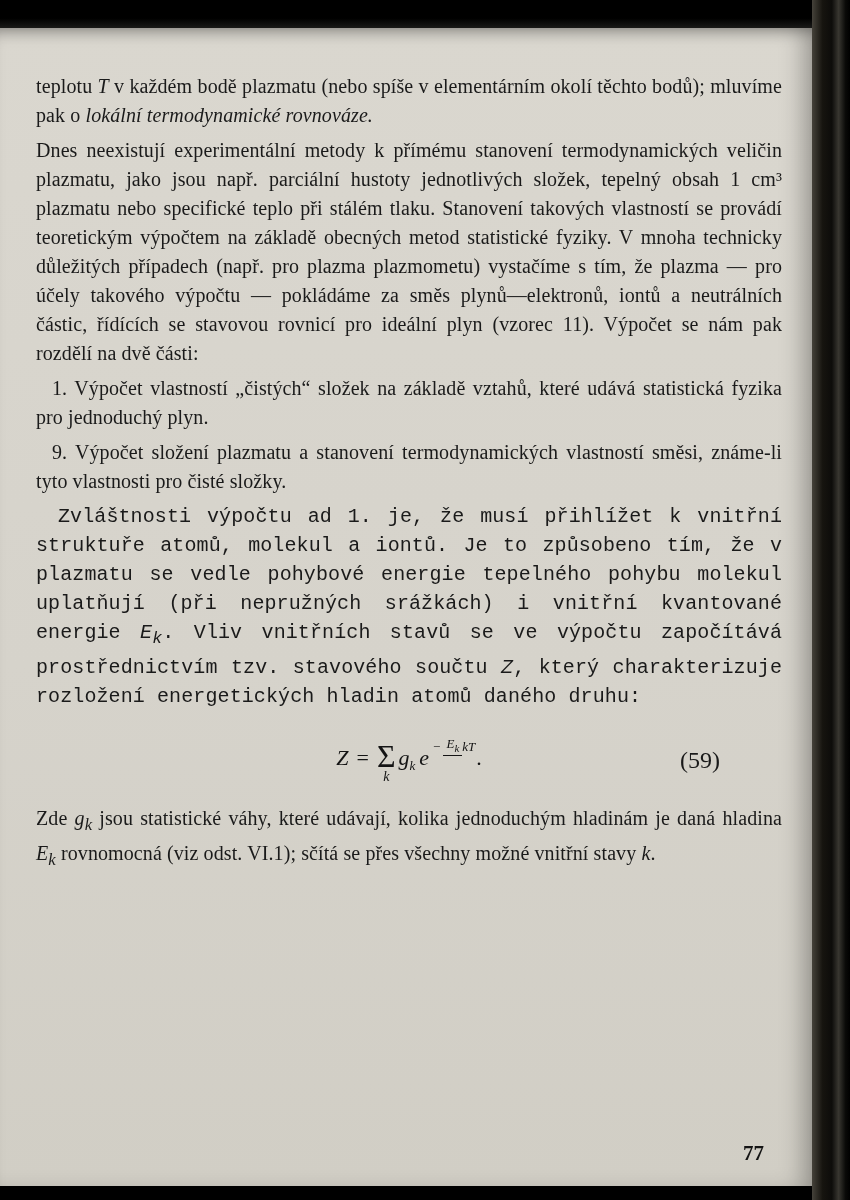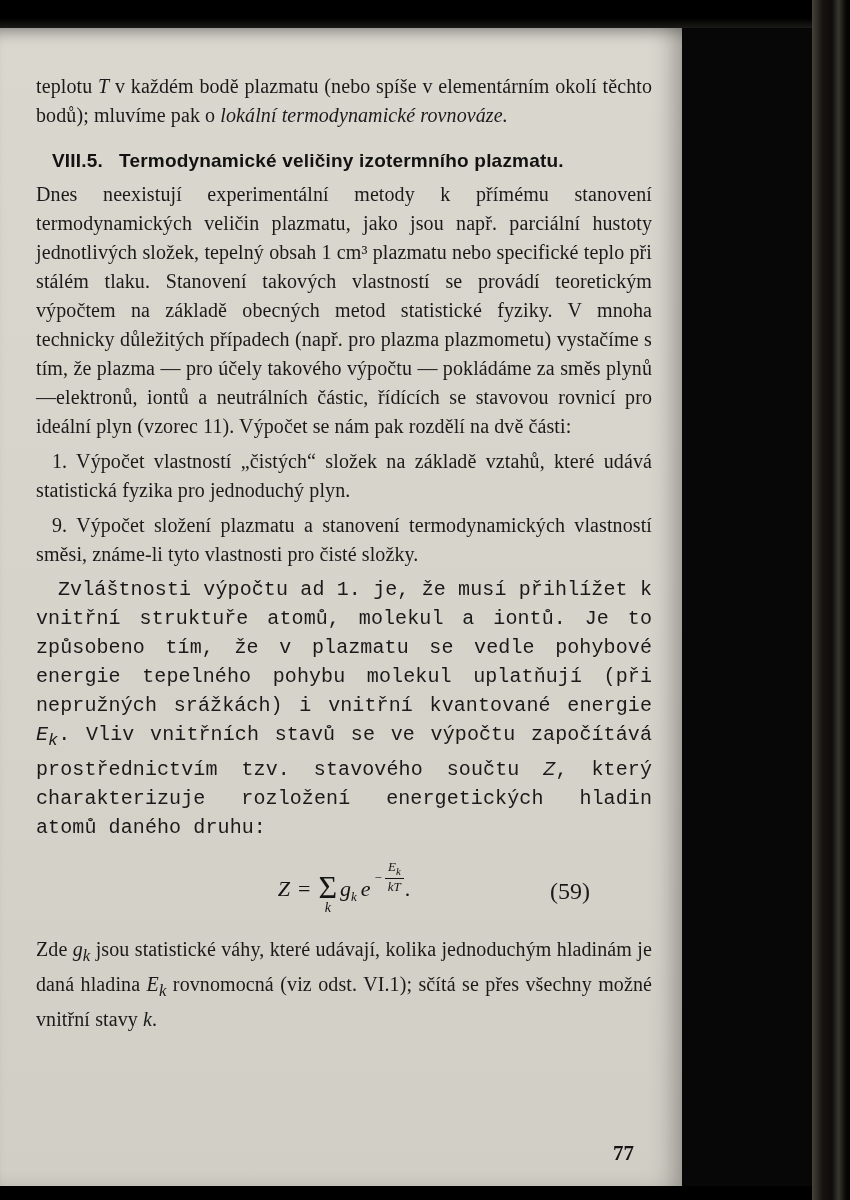--- a/index.html
+++ b/index.html
@@ -15,21 +15,21 @@
   }
   .scan-bottom-bar{
     position:absolute;left:0;bottom:0;width:100%;height:14px;z-index:3;
     background:#000;
   }
   .scan-right-band{
     position:absolute;top:0;right:0;width:38px;height:100%;z-index:4;
     background:linear-gradient(90deg,#45423a 0%,#16140f 28%,#0d0c0a 52%,#383630 70%,#0a0a08 88%,#000 100%);
   }
   .page{
-    position:absolute;left:0;top:28px;width:682px;height:1158px;
+    position:absolute;left:0;top:28px;width:812px;height:1158px;
     background:linear-gradient(180deg,#dad7cf 0%,#d6d3cb 55%,#d1cec5 100%);
     padding:44px 30px 0 36px;
     box-shadow:inset -18px 0 24px -10px rgba(0,0,0,.30),
                inset 0 14px 16px -12px rgba(0,0,0,.38);
   }
   .para{
     margin:0 0 6px 0;font-size:20px;line-height:29px;color:#1a1a1a;
     text-align:justify;letter-spacing:.1px;
   }
   .para.indent{text-indent:22px;font-family:Liberation Mono, monospace;}
@@ -54,21 +54,21 @@
   }
   .sum{font-size:32px;line-height:26px;}
   .sum-sub{font-size:14px;line-height:15px;font-style:italic;}
   .gsub sub{font-size:13px;font-style:italic;}
   .gsub{margin-right:4px;margin-top:12px;}
   .exp{
     display:inline-flex;align-items:center;font-size:13px;
     position:relative;top:-14px;margin-left:2px;vertical-align:baseline;
   }
   .exp .op{margin:0 3px 0 2px;}
-  .frac{display:inline-flex;flex-direction:column;align-items:center;line-height:1.15;}
+  .frac{display:inline-flex;align-items:center;line-height:1.15;}
   .frac .num{border-bottom:1.3px solid #141414;padding:0 3px 1px;}
   .frac .den{padding-top:1px;text-align:right;}
   .eq-period{margin-left:1px;}
   .eq-tag{
     position:absolute;right:62px;top:50%;transform:translateY(-50%);
     font-size:24px;color:#1a1a1a;
   }
   .page-number{
     position:absolute;right:48px;bottom:20px;
     font-size:21px;font-weight:700;color:#141414;
@@ -76,23 +76,20 @@
 </style>
 </head>
 <body>
 
 <div class="scan-top-bar"></div>
 
 <div class="page">
 
   <p class="para"><span>teplotu </span><span style="font-style: italic;">T</span><span> v každém bodě plazmatu (nebo spíše v elementárním okolí těchto bodů); mluvíme pak o </span><span style="font-style: italic;">lokální termodynamické rovnováze.</span></p>
 
-  <h2 class="heading">
-    <span class="sec-num">VIII.5.</span><span>Termodynamické veličiny izotermního plazmatu.</span>
-  </h2>
 
   <p class="para">Dnes neexistují experimentální metody k přímému stanovení termodynamických veličin plazmatu, jako jsou např. parciální hustoty jednotlivých složek, tepelný obsah 1 cm³ plazmatu nebo specifické teplo při stálém tlaku. Stanovení takových vlastností se provádí teoretickým výpočtem na základě obecných metod statistické fyziky. V mnoha technicky důležitých případech (např. pro plazma plazmometu) vystačíme s tím, že plazma — pro účely takového výpočtu — pokládáme za směs plynů—elektronů, iontů a neutrálních částic, řídících se stavovou rovnicí pro ideální plyn (vzorec 11). Výpočet se nám pak rozdělí na dvě části:</p>
 
   <p class="para item">1. Výpočet vlastností „čistých“ složek na základě vztahů, které udává statistická fyzika pro jednoduchý plyn.</p>
 
   <p class="para item">9. Výpočet složení plazmatu a stanovení termodynamických vlastností směsi, známe-li tyto vlastnosti pro čisté složky.</p>
 
   <p class="para indent"><span>Zvláštnosti výpočtu ad 1. je, že musí přihlížet k vnitřní struktuře atomů, molekul a iontů. Je to způsobeno tím, že v plazmatu se vedle pohybové energie tepelného pohybu molekul uplatňují (při nepružných srážkách) i vnitřní kvantované energie </span><span style="font-style: italic;">E</span><sub style="font-style: italic;">k</sub><span>. Vliv vnitřních stavů se ve výpočtu započítává prostřednictvím tzv. stavového součtu </span><span style="font-style: italic;">Z</span><span>, který charakterizuje rozložení energetických hladin atomů daného druhu:</span></p>
 
   <div class="formula-row">

